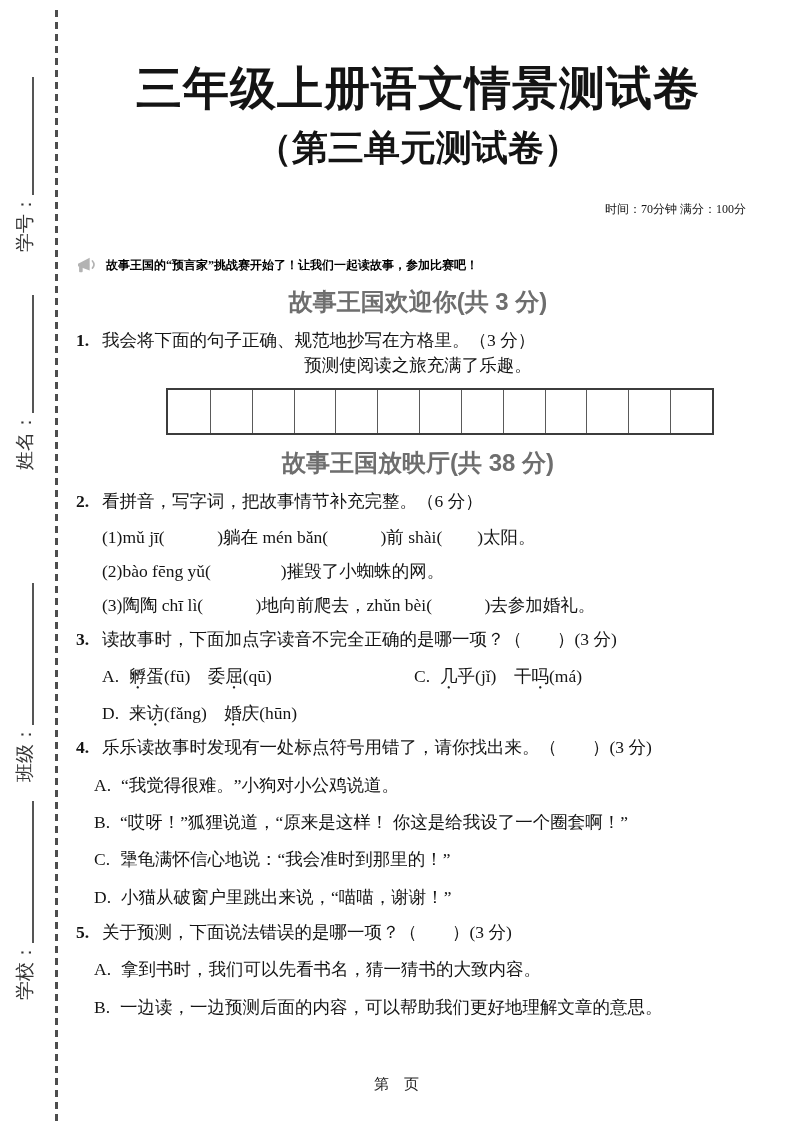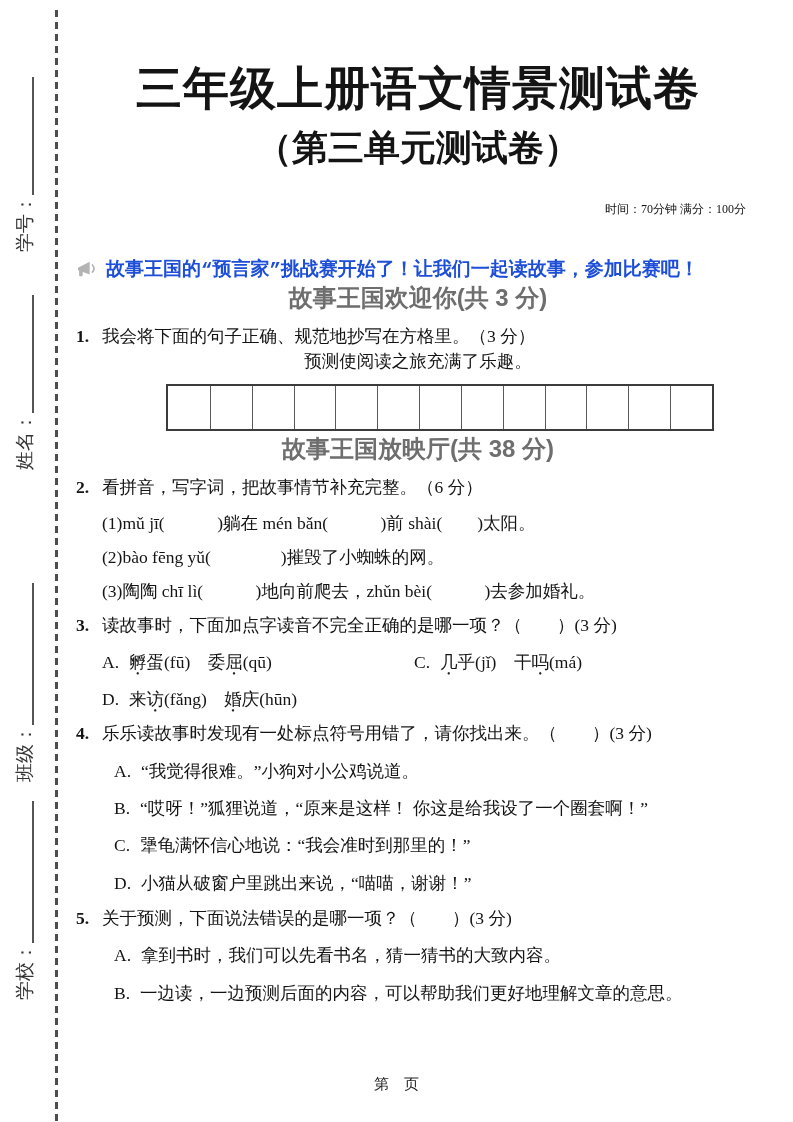--- a/index.html
+++ b/index.html
@@ -55,27 +55,27 @@
   .meta {
     margin-top: 28px;
     text-align: right;
     padding-right: 14px;
     font-size: 12px;
   }
 
   .intro {
     margin-top: 38px;
     display: flex; align-items: center; gap: 8px;
-    font-family: Liberation Mono, monospace;
-    font-weight: 700; font-size: 19px; color: #1d4ed8;
+    font-family: Liberation Serif, serif;
+    font-weight: 700; font-size: 12px; color: #000000;
   }
   .megaphone { flex: none; opacity: .75; }
 
   .section-heading {
-    margin: 0 0 8px;
+    margin: 12px 0 8px;
     text-align: center;
     font-size: 24px; font-weight: 700;
     color: #6e6e6e;
     font-family: "Liberation Sans", sans-serif;
   }
 
   .q { display: flex; margin-top: 10px; font-size: 17.5px; line-height: 1.45; }
   .qnum { width: 26px; flex: none; font-weight: 700; }
   .qtext { flex: 1; }
 
@@ -100,21 +100,21 @@
   }
   .opt-label { margin-right: 10px; }
   .dotted { position: relative; }
   .dotted::after {
     content: "•";
     position: absolute; left: 50%; bottom: -0.66em;
     transform: translateX(-50%);
     font-size: 10px; color: #222;
   }
 
-  .option-line { margin: 12px 0 0 38px; font-size: 17.5px; line-height: 1.45; }
+  .option-line { margin: 12px 0 0 18px; font-size: 17.5px; line-height: 1.45; }
 
   .footer {
     position: absolute; bottom: 28px; left: 0; width: 100%;
     text-align: center;
     font-family: "Liberation Sans", sans-serif;
     font-size: 15px; color: #222;
   }
 </style>
 </head>
 <body>

